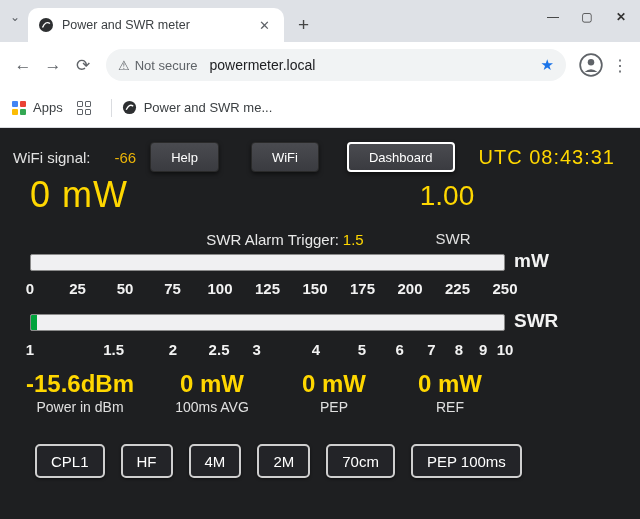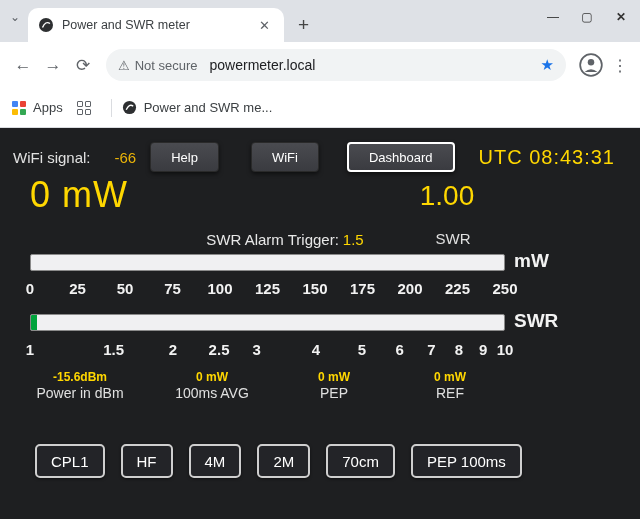--- a/index.html
+++ b/index.html
@@ -75,21 +75,21 @@
   .unit-mw { top:122px; }
   .unit-swr { top:182px; }
 
   .scale { position:absolute; left:30px; width:475px; height:18px; }
   .scale-power { top:152px; }
   .scale-swr { top:213px; }
   .scale span { position:absolute; top:0; transform:translateX(-50%); font-size:15px;
                 font-weight:bold; color:#f2f2f2; white-space:nowrap; }
 
   .reading { position:absolute; top:242px; transform:translateX(-50%); text-align:center; }
-  .reading .rv { font-size:12px; font-weight:bold; color:#ffd700; white-space:nowrap; }
+  .reading .rv { font-size:24px; font-weight:bold; color:#ffd700; white-space:nowrap; }
   .reading .rl { font-size:14px; color:#e0e0e0; margin-top:1px; white-space:nowrap; }
 
   .band-row { position:absolute; left:35px; top:316px; display:flex; gap:16px; }
   .bbtn { height:34px; padding:0 14px; background:#232428; border:2px solid #cfcfcf; border-radius:5px;
           color:#fff; font-size:15px; display:flex; align-items:center; cursor:pointer;
           box-shadow:0 1px 3px rgba(0,0,0,.5); white-space:nowrap; }
 </style>
 </head>
 <body>
 

